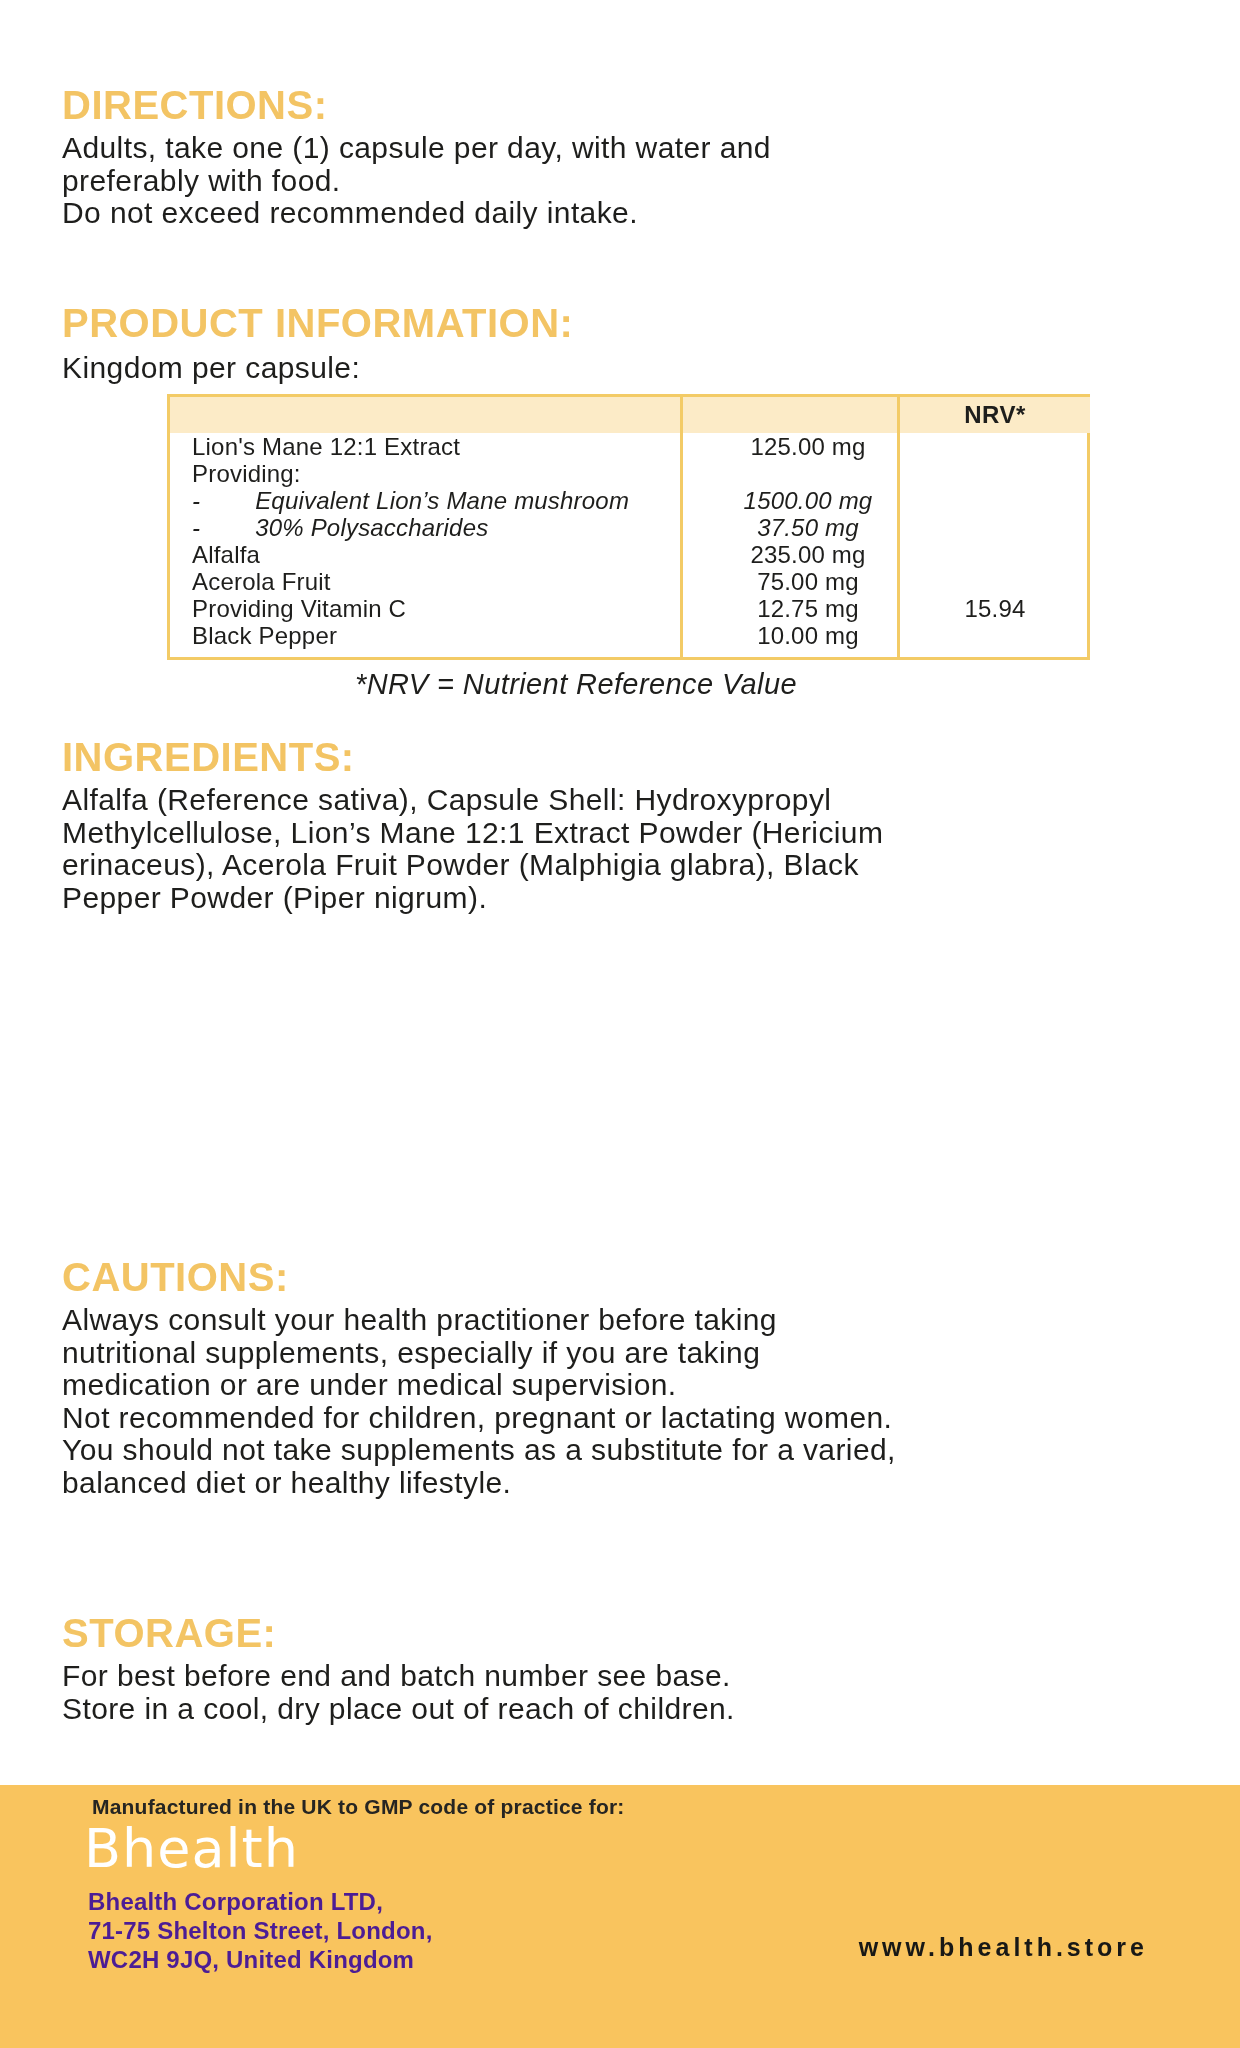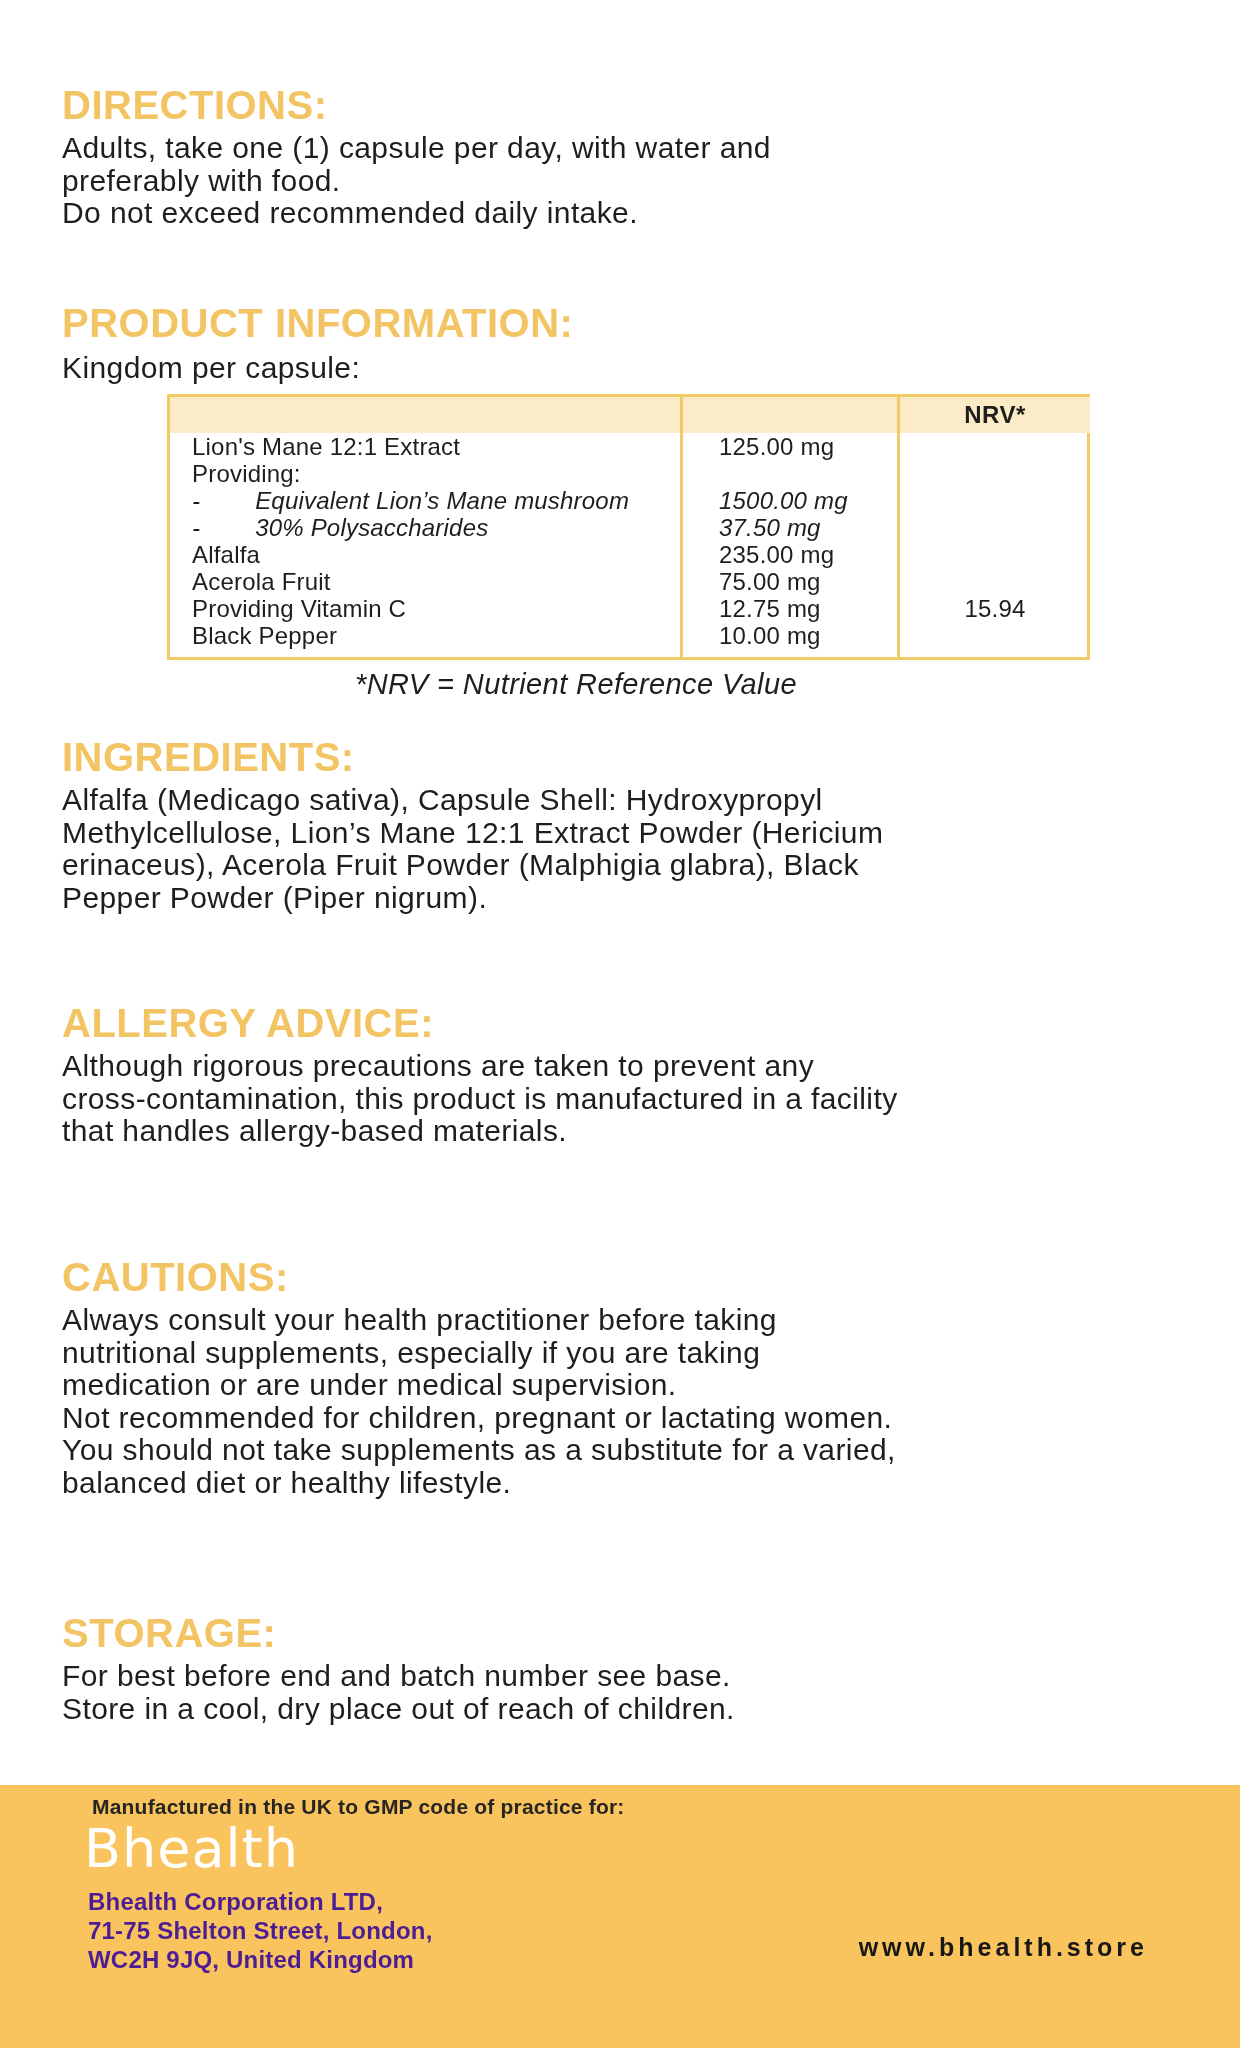--- a/index.html
+++ b/index.html
@@ -40,21 +40,21 @@
   .t-grid .hcell {
     background:#fcebc7; height:36px;
     font-size:24px; font-weight:700; letter-spacing:0.5px;
     display:flex; align-items:center; justify-content:center;
   }
   .t-grid .cell {
     font-size:24px; line-height:27px; letter-spacing:0.2px;
     white-space:pre; overflow:hidden;
   }
   .t-grid .c1 { padding-left:22px; }
-  .t-grid .c2 { padding-left:36px; }
+  .t-grid .c2 { padding-left:36px;text-align:center; }
   .t-grid .c3 { text-align:center; }
   .t-grid .c2, .t-grid .c3, .t-grid .h2, .t-grid .h3 { border-left:3px solid #f3cb66; }
   .t-grid .cell.it { font-style:italic; }
   .t-grid .cell:nth-child(-n+3) { padding-top:6px; }
   .t-grid .cell:nth-last-child(-n+3) { padding-bottom:8px; }
   .footnote {
     width:1028px; text-align:center; margin-top:8px;
     font-size:29px; font-style:italic; letter-spacing:0.4px;
   }
 
@@ -129,32 +129,26 @@
             <div class="cell c2">10.00 mg</div>
             <div class="cell c3"></div>
           </div>
       </div>
       <div class="footnote">*NRV = Nutrient Reference Value</div>
     </div>
   </div>
 
   <div class="section" style="top:736px">
     <div class="heading">INGREDIENTS:</div>
-    <div class="para">Alfalfa (Medicago sativa), Capsule Shell: Hydroxypropyl
+    <div class="para">Alfalfa (Reference sativa), Capsule Shell: Hydroxypropyl
 Methylcellulose, Lion’s Mane 12:1 Extract Powder (Hericium
 erinaceus), Acerola Fruit Powder (Malphigia glabra), Black
 Pepper Powder (Piper nigrum).</div>
   </div>
 
-  <div class="section" style="top:1002px">
-    <div class="heading">ALLERGY ADVICE:</div>
-    <div class="para">Although rigorous precautions are taken to prevent any
-cross-contamination, this product is manufactured in a facility
-that handles allergy-based materials.</div>
-  </div>
 
   <div class="section" style="top:1256px">
     <div class="heading">CAUTIONS:</div>
     <div class="para">Always consult your health practitioner before taking
 nutritional supplements, especially if you are taking
 medication or are under medical supervision.
 Not recommended for children, pregnant or lactating women.
 You should not take supplements as a substitute for a varied,
 balanced diet or healthy lifestyle.</div>
   </div>

